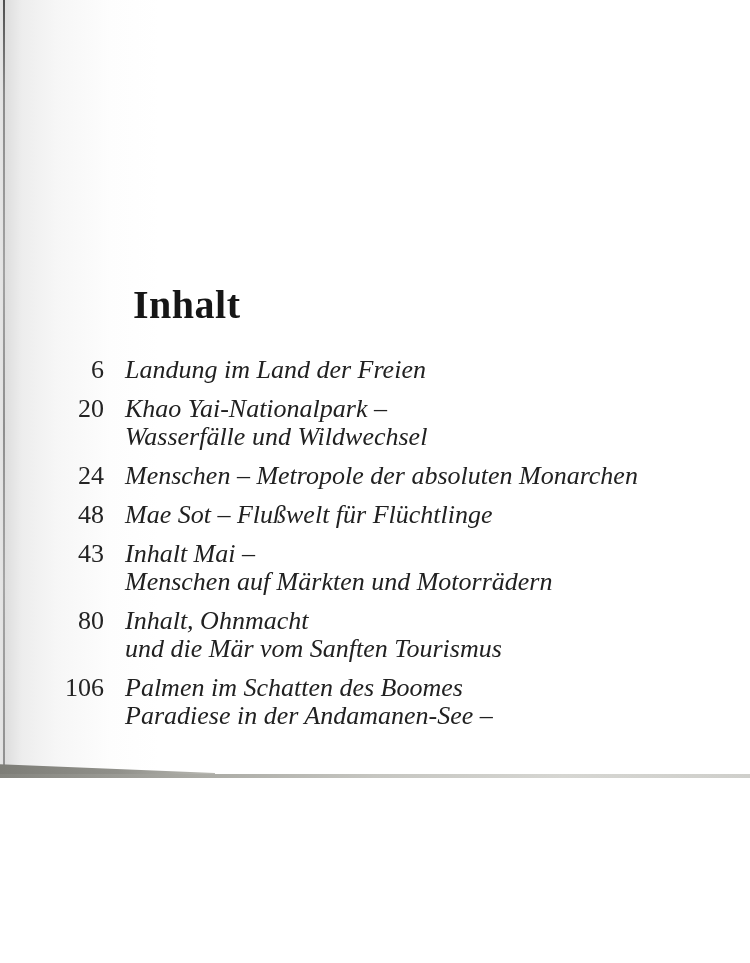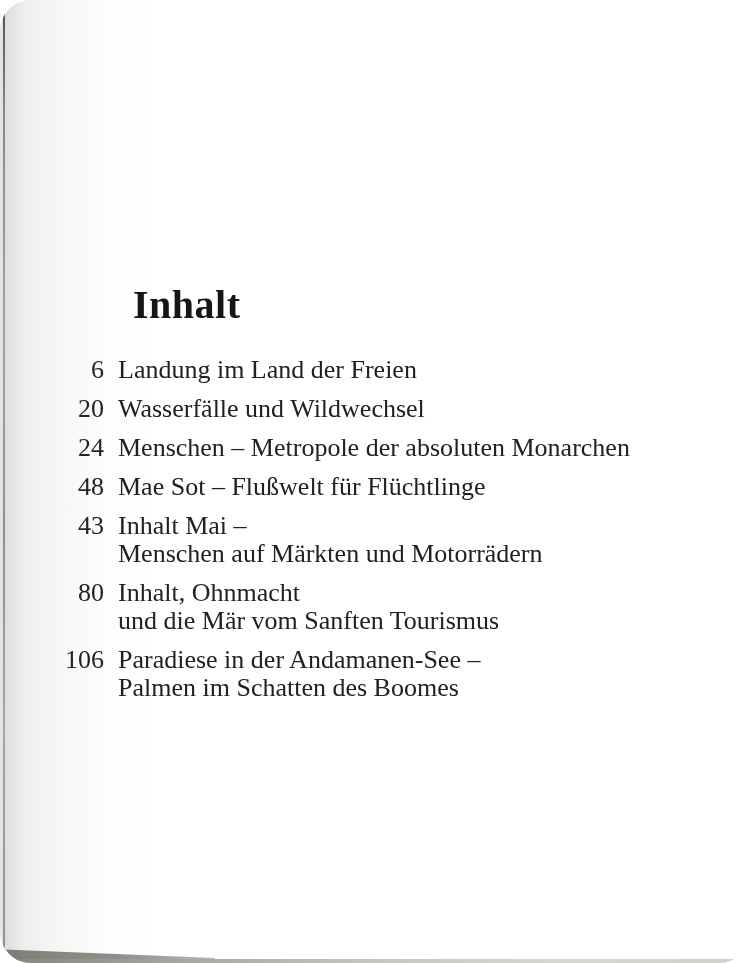--- a/index.html
+++ b/index.html
@@ -3,26 +3,25 @@
 <meta charset="utf-8">
 <style>
   html, body {
     margin: 0;
     padding: 0;
     background: #ffffff;
   }
   .page {
     position: relative;
     width: 750px;
-    height: 963px;
+    height: 778px;
     background: #ffffff;
     overflow: hidden;
     font-family: "Liberation Serif", "DejaVu Serif", serif;
     color: #1f1f1f;
-    border-radius: 31px;
   }
   
   .left-edge-shadow {
     position: absolute;
     left: 0; top: 0; bottom: 0;
     width: 160px;
     background: linear-gradient(to right,
       #e6e6e6 0px,
       #dedede 6px,
       #ededed 22px,
@@ -91,22 +90,23 @@
     font-size: 26px;
     line-height: 28px;
   }
   .num {
     flex: none;
     width: 48px;
     text-align: right;
     color: #242424;
   }
   .lines {
-    margin-left: 14px;
+    margin-left: 21px;
     color: #212121;
+    font-style: italic;
   }
 </style>
 </head>
 <body>
 
 <div class="page">
   <div class="left-edge-shadow"></div>
   <div class="spine-line"></div>
 
   <div class="content">
@@ -118,20 +118,21 @@
         <div class="num">6</div>
         <div class="lines">
           <div>Landung im Land der Freien</div>
         </div>
       </div>
 
 
       <div class="entry">
         <div class="num">20</div>
         <div class="lines">
+          <div>Khao Yai-Nationalpark –</div>
           <div>Wasserfälle und Wildwechsel</div>
         </div>
       </div>
 
       <div class="entry">
         <div class="num">24</div>
         <div class="lines">
           <div>Menschen – Metropole der absoluten Monarchen</div>
         </div>
       </div>
@@ -155,22 +156,22 @@
         <div class="num">80</div>
         <div class="lines">
           <div>Inhalt, Ohnmacht</div>
           <div>und die Mär vom Sanften Tourismus</div>
         </div>
       </div>
 
       <div class="entry">
         <div class="num">106</div>
         <div class="lines">
+          <div>Palmen im Schatten des Boomes</div>
           <div>Paradiese in der Andamanen-See –</div>
-          <div>Palmen im Schatten des Boomes</div>
         </div>
       </div>
 
     </div>
   </div>
 
   <div class="bottom-left-shadow"></div>
   <div class="bottom-edge-line"></div>
 </div>
 

